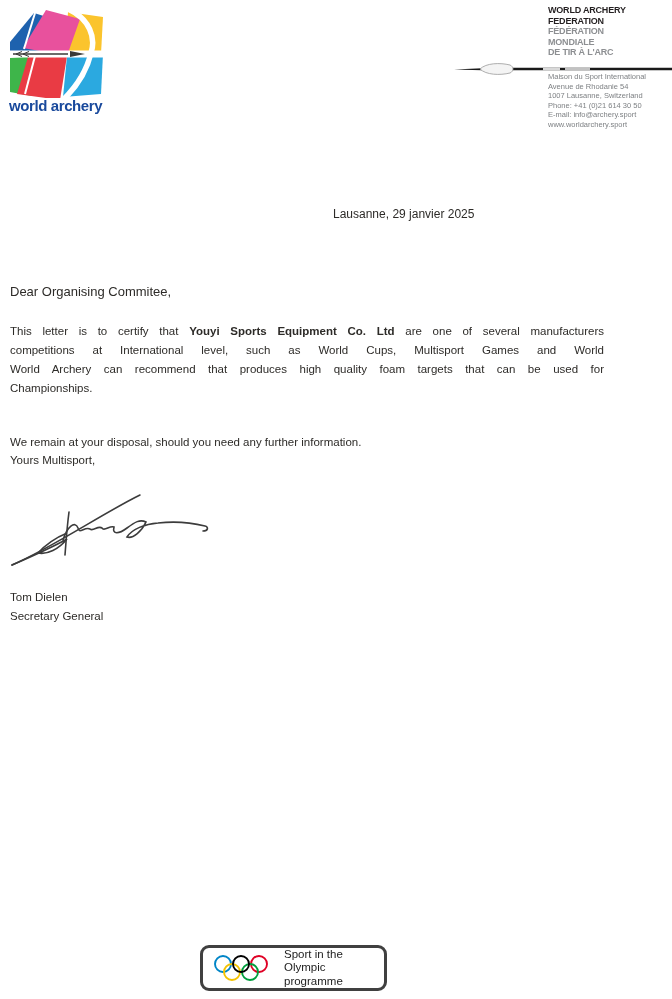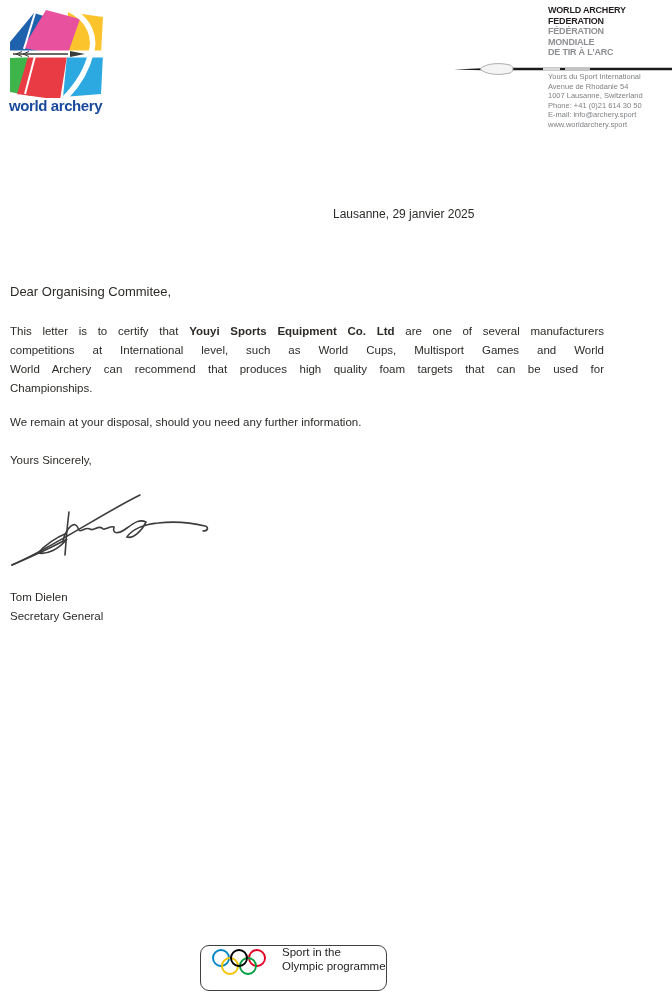--- a/index.html
+++ b/index.html
@@ -28,29 +28,29 @@
   .address-block{
     position:absolute;left:548px;top:72px;width:122px;
     font-size:7.5px;line-height:9.5px;color:#7e8184;font-weight:normal;
   }
   
   .date-line{position:absolute;left:333px;top:207px;font-size:12px;text-align:right;}
   .salutation{position:absolute;left:10px;top:284px;font-size:13px;text-align:center;}
   .body-par{position:absolute;left:10px;top:322px;width:594px;font-size:11.5px;line-height:19px;}
   .jline{display:block;text-align:justify;text-align-last:justify;text-justify:inter-word;white-space:normal;}
   .lline{display:block;text-align:left;}
-  .closing{position:absolute;left:10px;top:416px;font-size:11.5px;}
+  .closing{position:absolute;left:10px;top:436px;font-size:11.5px;}
   .valediction{position:absolute;left:10px;top:454px;font-size:11.5px;}
   .signature{position:absolute;left:5px;top:487px;width:210px;height:85px;}
   .signer{position:absolute;left:10px;top:588px;font-size:11.5px;line-height:19px;}
   
   .olympic-box{
     position:absolute;left:200px;top:945px;width:187px;height:46px;
-    border:1px solid #404040;border-radius:9px;box-sizing:border-box;
-    display:flex;align-items:flex-start;
+    border:3px solid #404040;border-radius:9px;box-sizing:border-box;
+    display:flex;align-items:center;
   }
   .rings{margin-left:9px;flex:0 0 auto;}
   .olympic-label{
     margin-left:10px;font-size:11.5px;line-height:13.5px;color:#1d1d1d;
   }
 </style>
 </head>
 <body>
 
 <div class="page">
@@ -82,41 +82,41 @@
 
   <svg class="arrow-wrap" viewBox="0 0 220 16" aria-hidden="true">
     <polygon points="2,8.6 30,7.3 30,9.2" fill="#1a1a1a"></polygon>
     <line x1="55" y1="8" x2="220" y2="8" stroke="#1a1a1a" stroke-width="2.4"></line>
     <rect x="91" y="6.9" width="17" height="2.4" fill="#d9d9d9"></rect>
     <rect x="113" y="6.9" width="25" height="2.4" fill="#c2c2c2"></rect>
     <path d="M28,8 C34,2 48,1.5 58,4 C62,5.8 62,10.2 58,12 C48,14.5 34,14 28,8 Z" fill="#f4f4f4" stroke="#9a9a9a" stroke-width="0.8"></path>
   </svg>
 
   <div class="address-block">
-    <div>Yours du Sport International</div>
+    <div>Maison du Sport International</div>
     <div>Avenue de Rhodanie 54</div>
     <div>1007 Lausanne, Switzerland</div>
     <div>Phone: +41 (0)21 614 30 50</div>
     <div>E-mail: info@archery.sport</div>
     <div>www.worldarchery.sport</div>
   </div>
 
   <div class="date-line">Lausanne, 29 janvier 2025</div>
 
   <div class="salutation">Dear Organising Commitee,</div>
 
   <div class="body-par">
     <span class="jline"><span>This letter is to certify that </span><b>Youyi Sports Equipment Co. Ltd</b><span> are one of several manufacturers</span></span>
     <span class="jline">competitions at International level, such as World Cups, Multisport Games and World</span>
     <span class="jline">World Archery can recommend that produces high quality foam targets that can be used for</span>
     <span class="lline">Championships.</span>
   </div>
 
   <div class="closing">We remain at your disposal, should you need any further information.</div>
-  <div class="valediction">Yours Sincerely,</div>
+  <div class="valediction">Yours Multisport,</div>
 
   <svg class="signature" viewBox="0 0 210 85" aria-hidden="true">
     <g stroke="#3c3c3c" stroke-width="1.6" fill="none" stroke-linecap="round">
       <path d="M7,78 C45,62 100,25 135,8"></path>
       <path d="M7,78 C30,68 48,60 62,52 C54,62 42,68 33,66 C40,58 52,50 60,47"></path>
       <path d="M64,25 C62,40 61,55 60,68"></path>
       <path d="M58,53 C62,40 70,33 73,41 C74,48 80,39 85,42 C88,45 93,38 97,41 C99,45 105,38 109,40 C107,48 114,47 122,41 C130,35 135,32 141,35 C137,44 128,52 122,50 C127,42 140,37 153,36 C170,34 188,36 200,39 C204,40 203,44 198,44"></path>
     </g>
   </svg>
 

